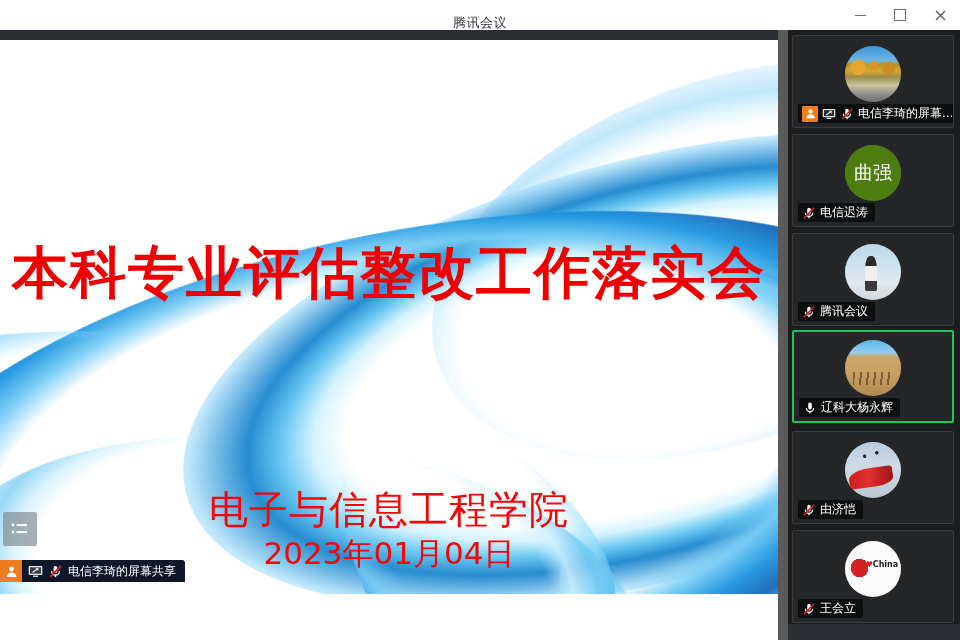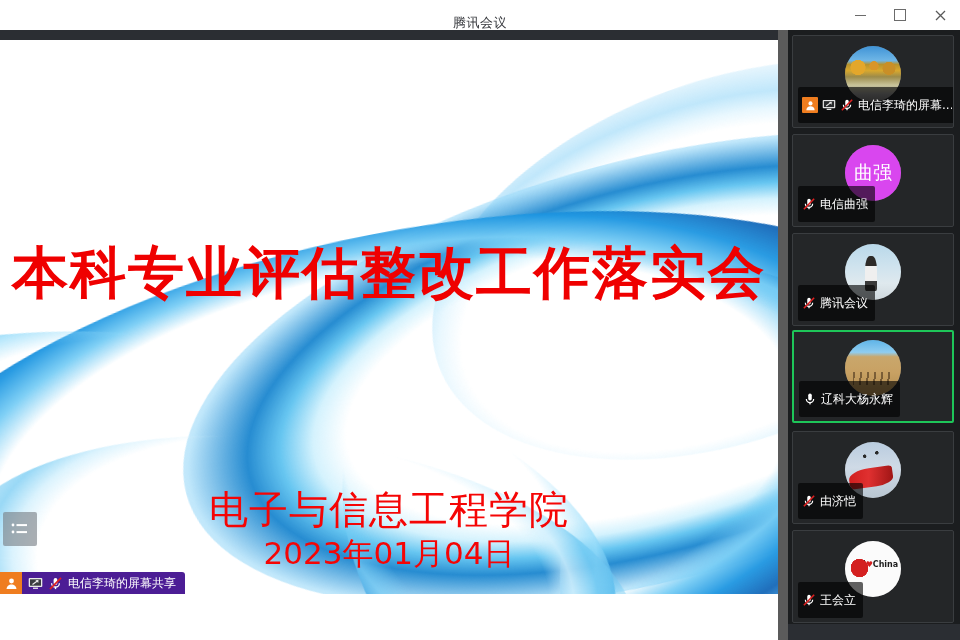--- a/index.html
+++ b/index.html
@@ -122,23 +122,23 @@
   
   .list-btn{
     position:absolute;left:3px;top:482px;width:34px;height:34px;
     background:rgba(120,126,132,.62);border-radius:2px;
     display:flex;align-items:center;justify-content:center;z-index:7;
   }
   .list-btn svg{display:block;}
 
   
   .share-banner{
-    position:absolute;left:0;bottom:0;height:22px;
+    position:absolute;left:0;bottom:12px;height:22px;
     display:flex;align-items:center;
-    background:#4c1d95;border-radius:0 3px 0 0;z-index:9;
+    background:#0f172a;border-radius:0 3px 0 0;z-index:9;
   }
   .share-host-badge{
     width:22px;height:22px;background:#ef7d1f;
     display:flex;align-items:center;justify-content:center;flex:0 0 auto;
   }
   .share-icons{display:flex;align-items:center;gap:5px;padding:0 5px 0 6px;}
   .share-label{
     color:#fff;font-size:12px;padding:0 9px 0 0;white-space:nowrap;
     font-family:"DejaVu Sans","Liberation Sans",sans-serif;
   }
@@ -162,41 +162,41 @@
   .tile.active{border:2px solid #1ec659;}
   .avatar{
     position:absolute;left:50%;top:10px;transform:translateX(-50%);
     width:56px;height:56px;border-radius:50%;overflow:hidden;
     background:#666;
   }
   .tile.active .avatar{top:8px;}
   .av-inner{position:absolute;inset:0;}
 
   .namebar{
-    position:absolute;left:5px;bottom:4px;height:36px;
+    position:absolute;left:5px;bottom:4px;height:19px;
     display:flex;align-items:center;gap:4px;padding:0 7px 0 4px;
     background:rgba(0,0,0,.62);border-radius:2px;max-width:150px;
   }
   .namebar .nm{
     color:#fff;font-size:12px;white-space:nowrap;overflow:hidden;
     font-family:"DejaVu Sans","Liberation Sans",sans-serif;
   }
   .host-badge{
     width:16px;height:16px;background:#ef7d1f;flex:0 0 auto;
     display:flex;align-items:center;justify-content:center;border-radius:1px;
   }
   .ic{flex:0 0 auto;display:flex;align-items:center;justify-content:center;}
 
   
   .art-autumn{background:linear-gradient(#3f93d6 0%,#6fb6e6 26%,#b8932c 33%,#d8a82e 44%,#9c8b4a 55%,#c9c49a 70%,#8f8f8f 86%,#6f6f6f 100%);}
   .art-autumn:after{content:"";position:absolute;left:6%;top:24%;width:88%;height:30%;
      background:radial-gradient(circle at 20% 50%,#e3a72b 0 18%,transparent 19%),
                 radial-gradient(circle at 52% 40%,#d8952a 0 16%,transparent 17%),
                 radial-gradient(circle at 82% 55%,#c98f27 0 15%,transparent 16%);}
-  .art-blue-initial{background:#d946ef;display:flex;align-items:center;justify-content:center;}
+  .art-blue-initial{background:#4d7c0f;display:flex;align-items:center;justify-content:center;}
   .art-blue-initial span{color:#fff;font-size:19px;font-family:"DejaVu Sans","Liberation Sans",sans-serif;}
   .art-sky{background:linear-gradient(#b9d8ea 0%,#cfe3ee 40%,#dfe9ee 70%,#cfd8dd 100%);}
   .art-sky:after{content:"";position:absolute;left:36%;top:22%;width:22%;height:62%;
      background:linear-gradient(#2d2a28 0 28%,#efefef 28% 72%,#3a3a3a 72% 100%);border-radius:40% 40% 10% 10%;}
   .art-desert{background:linear-gradient(#5fb4e8 0%,#8fcdf0 22%,#c9a76c 30%,#c8a163 58%,#b08b4e 100%);}
   .art-desert:after{content:"";position:absolute;left:14%;top:58%;width:72%;height:22%;
      background:repeating-linear-gradient(95deg,rgba(60,40,20,.55) 0 2px,transparent 2px 7px);}
   .art-flag{background:linear-gradient(#b9ccdf 0%,#cfdae6 45%,#b9c6d2 100%);}
   .art-flag:after{content:"";position:absolute;left:8%;top:46%;width:78%;height:34%;
      background:linear-gradient(100deg,#cf1d1d 0%,#e03030 45%,#9c1414 100%);
@@ -343,21 +343,21 @@
         </div>
         <div class="namebar">
           <span class="ic">
             <svg width="14" height="14" viewBox="0 0 15 15">
               <rect x="5.6" y="2" width="3.8" height="7" rx="1.9" fill="#fff"></rect>
               <path d="M3.6 7.2a3.9 3.9 0 0 0 7.8 0" stroke="#fff" stroke-width="1.3" fill="none"></path>
               <rect x="6.8" y="10.6" width="1.4" height="2.5" fill="#fff"></rect>
               <path d="M2 13.2 L13 1.8" stroke="#e02020" stroke-width="1.7" fill="none"></path>
             </svg>
           </span>
-          <div class="nm">电信曲强</div>
+          <div class="nm">电信迟涛</div>
         </div>
       </div>
       <div class="tile" style="top: 203px;">
         <div class="avatar">
           <div class="av-inner art-sky"></div>
         </div>
         <div class="namebar">
           <span class="ic">
             <svg width="14" height="14" viewBox="0 0 15 15">
               <rect x="5.6" y="2" width="3.8" height="7" rx="1.9" fill="#fff"></rect>

